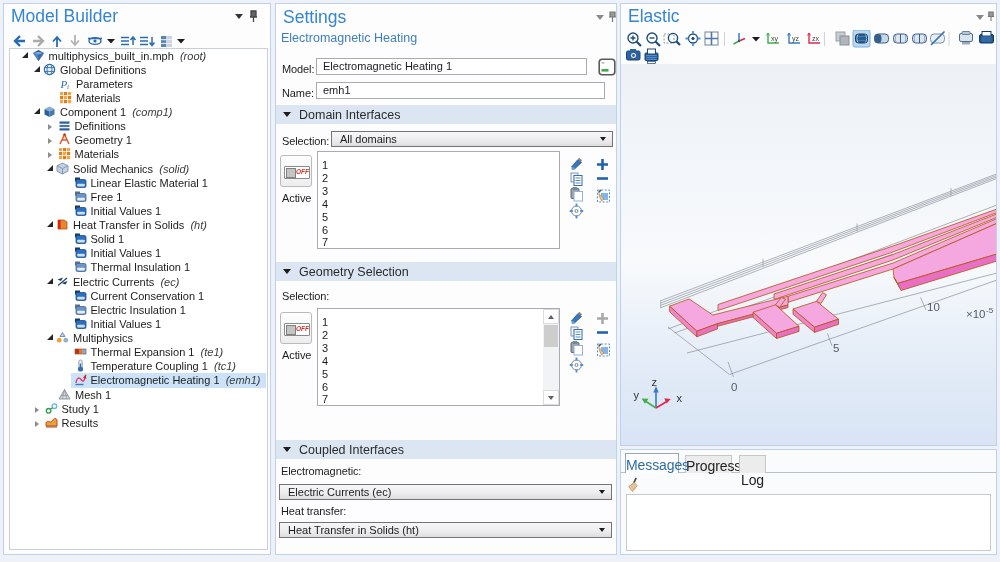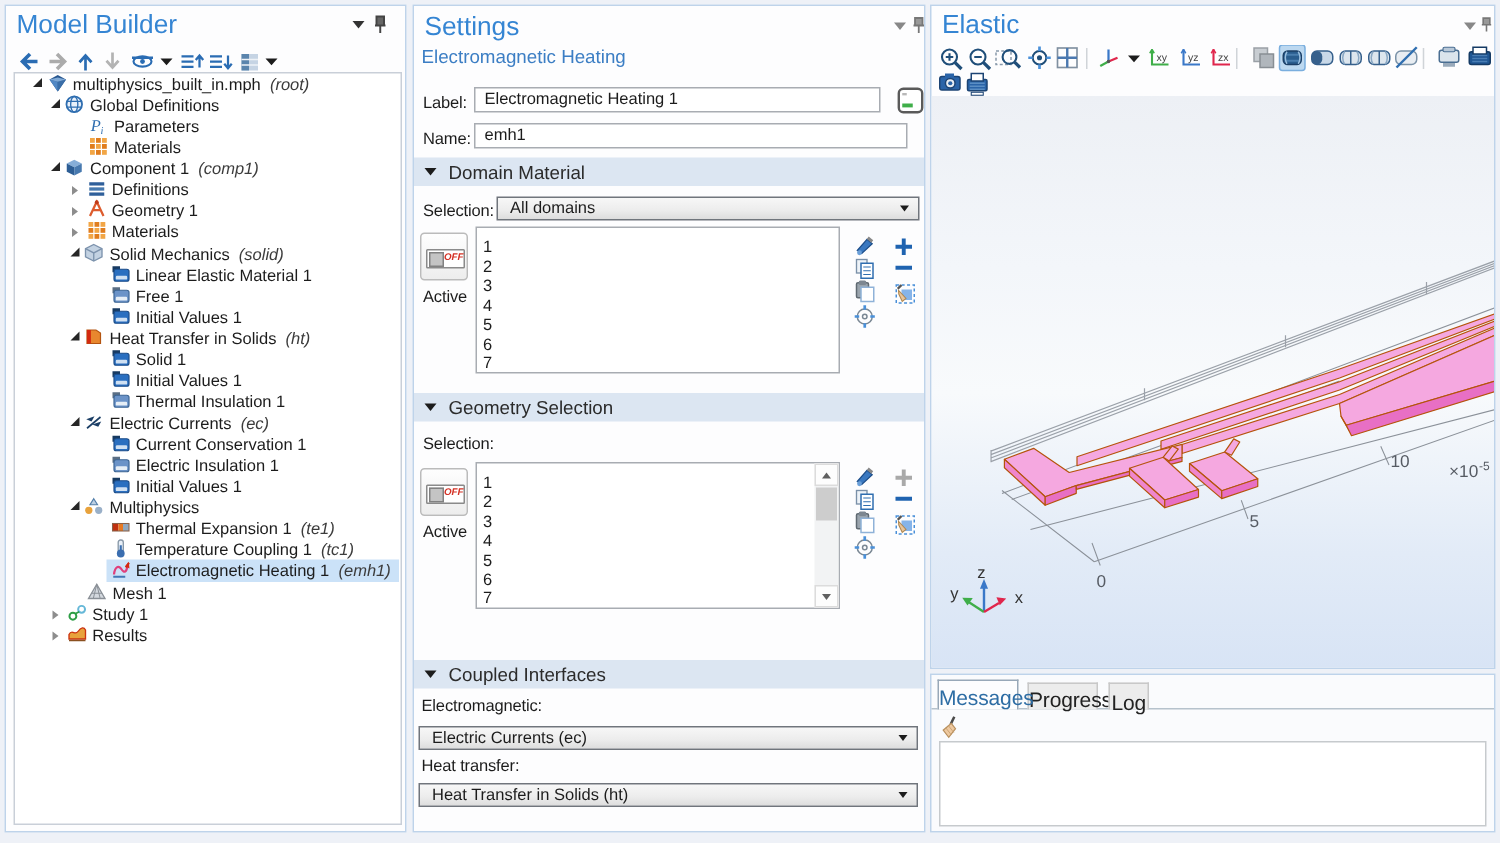--- a/index.html
+++ b/index.html
@@ -255,33 +255,33 @@
  </div>
 </div>
 
 <div class="card" id="setcard" style="left:275px;top:3px;width:342px;height:552px">
  <div class="title" style="left:7px;top:3px">Settings</div>
  <div class="abs" style="left:320px;top:11px;width:0;height:0;border-left:4px solid transparent;border-right:4px solid transparent;border-top:5px solid #888"></div>
  <svg class="abs" style="left:332px;top:7px" width="9" height="12" viewBox="0 0 9 12">
       <path d="M2 1h5v5H2z M1 6h7 M4.5 6v5" stroke="#777" stroke-width="1.2" fill="#999"></path>
     </svg>
  <div class="abs" style="left:5px;top:27px;font-size:12.5px;color:#3c7ec4;white-space:nowrap">Electromagnetic Heating</div>
- <div class="lbl" style="left:6px;top:59px">Label:</div>
+ <div class="lbl" style="left:6px;top:59px">Model:</div>
  <div class="input" style="left:40px;top:54px;width:271px;height:17px">Electromagnetic Heating 1</div>
  <svg class="abs" style="left:322px;top:54px" width="18" height="18" viewBox="0 0 18 18">
       <rect x="1.2" y="1.2" width="15.6" height="15.6" rx="3" fill="#fff" stroke="#5a5a5a" stroke-width="1.6"></rect>
       <rect x="3.5" y="11" width="7" height="2.6" fill="#3fae49"></rect>
       <rect x="3.5" y="4" width="3" height="1.6" fill="#b8b8b8"></rect>
     </svg>
  <div class="lbl" style="left:6px;top:83px">Name:</div>
  <div class="input" style="left:40px;top:78px;width:289px;height:17px">emh1</div>
 
  <div class="secbar" style="top:101px">
       <span class="tri-d"></span>
-      <span class="sectxt">Domain Material</span>
+      <span class="sectxt">Domain Interfaces</span>
     </div>
  <div class="lbl" style="left:6px;top:131px">Selection:</div>
  <div class="combo" style="left:55px;top:127px;width:282px;height:16px">All domains<span class="arr"></span></div>
  <div class="activebtn" style="left:4px;top:151px">
    <div class="abs" style="left:3px;top:10px;width:24px;height:11px;border:1px solid #8a8a8a;background:#fff;border-radius:1px"></div>
    <div class="abs" style="left:4.5px;top:11.5px;width:8px;height:8px;background:#c4c4c4;border:1px solid #818181"></div>
    <div class="abs" style="left:15px;top:12px;font-size:6.5px;font-weight:bold;color:#d43226;font-style:italic">OFF</div>
  </div>
  <div class="lbl" style="left:6px;top:188px">Active</div>
  <div class="list" style="left:41px;top:147px;width:243px;height:98px">1<br>2<br>3<br>4<br>5<br>6<br>7</div>
@@ -562,21 +562,21 @@
    <text x="651.5" y="385.5">z</text>
         <text x="633.5" y="399">y</text>
         <text x="676.5" y="402">x</text>
   </g>
  </svg>
 </div>
 
 <div class="card" id="msgcard" style="left:620px;top:449px;width:377px;height:106px;background:#fafbfd">
  <div class="abs" style="left:0;top:22px;width:375px;height:1px;background:#b6c2cc"></div>
  <div class="tab" style="left:64px;top:5px;width:47px;height:18px;background:#ececec;border:1px solid #c8c8c8;border-bottom:none;color:#222;padding-top:2px">Progress</div>
- <div class="tab" style="left:118px;top:5px;width:27px;height:18px;background:#ececec;border:1px solid #c8c8c8;border-bottom:none;color:#222;padding-top:4px">Log</div>
+ <div class="tab" style="left:118px;top:5px;width:27px;height:18px;background:#ececec;border:1px solid #c8c8c8;border-bottom:none;color:#222;padding-top:16px">Log</div>
  <div class="tab" style="left:4px;top:3px;width:54px;height:20px;background:#fdfdfe;border:1px solid #98a8b8;border-bottom:none;color:#2e6da4;padding-top:3px">Messages</div>
  <svg class="abs" style="left:6px;top:27px" width="14" height="17" viewBox="0 0 14 17">
       <path d="M9.2 0.8L6.8 5.8" stroke="#4a4a4a" stroke-width="1.7"></path>
       <path d="M7.2 5.2L10 8.8L5.5 14.5L1.8 9.8Z" fill="#eec9a0" stroke="#b8905e" stroke-width="0.8"></path>
       <path d="M3.5 8.2l3.8 4.8M5.3 6.8l3.6 4.6" stroke="#c8a070" stroke-width="0.6"></path>
     </svg>
  <div class="abs" style="left:5px;top:44px;width:365px;height:57px;background:#fff;border:1px solid #c6cacd;box-sizing:border-box"></div>
 </div>
 
 </body></html>

